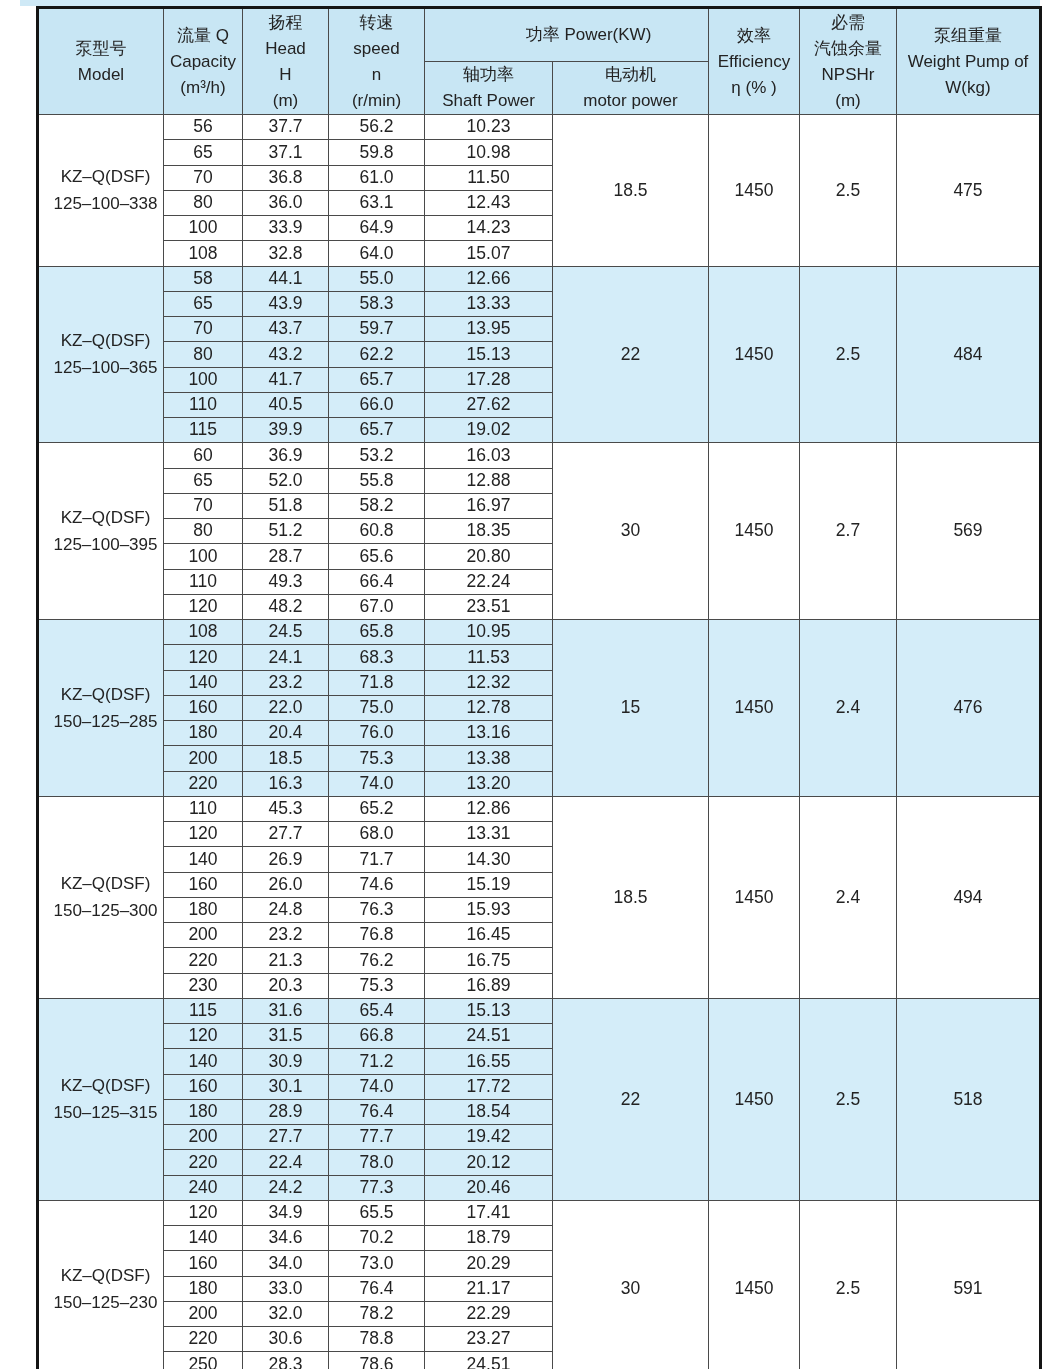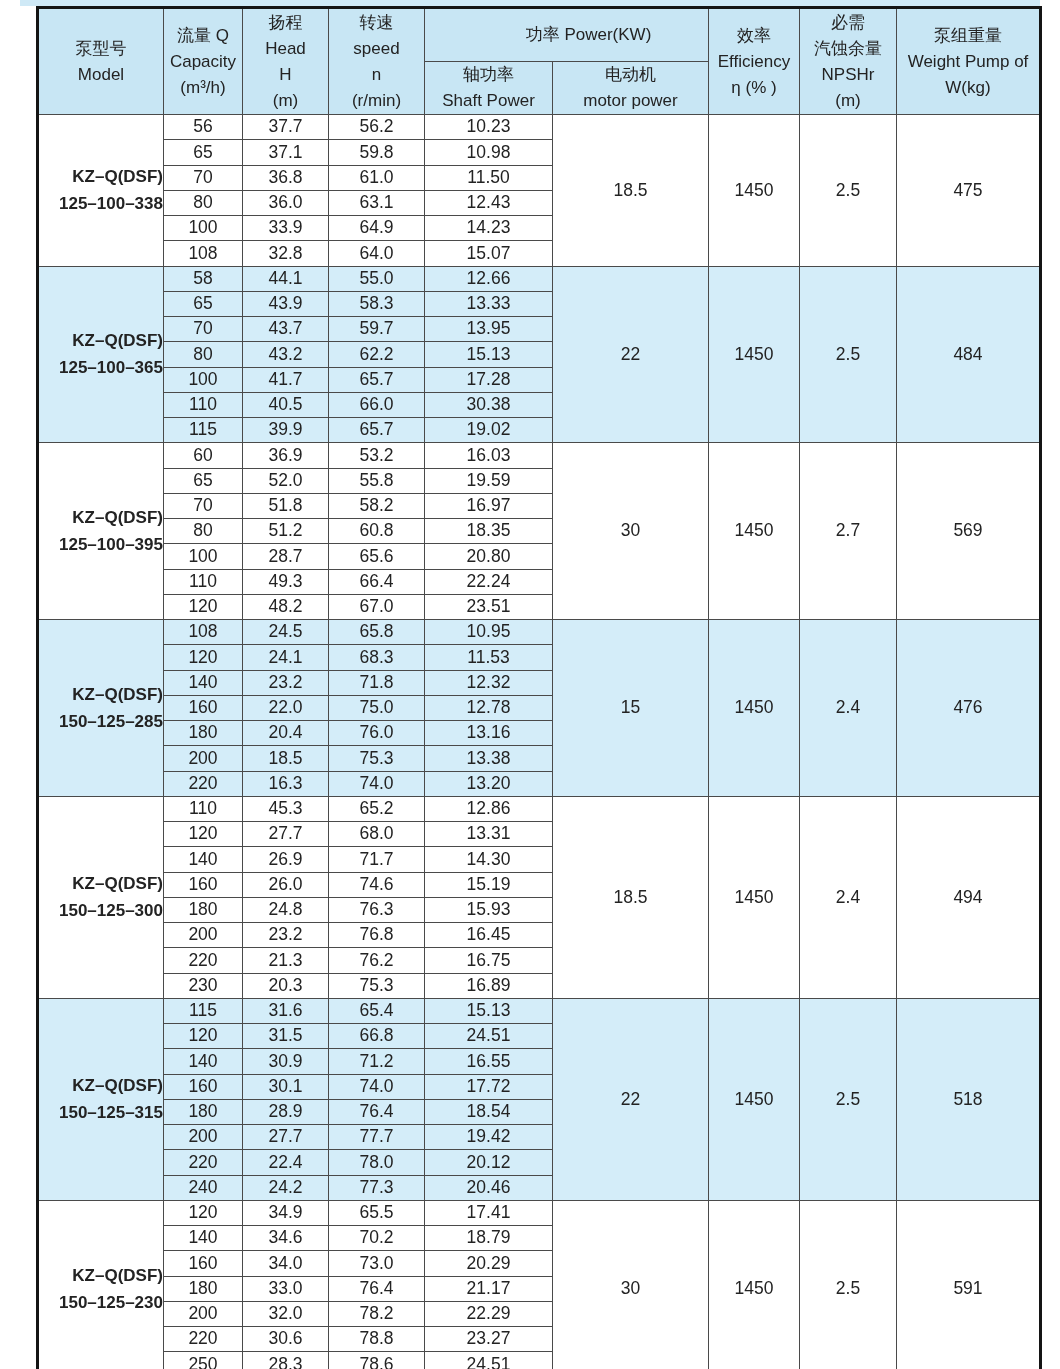--- a/index.html
+++ b/index.html
@@ -37,25 +37,24 @@
   }
   .spec-table thead tr:first-child th.power-group { height: 52px; padding-left: 44px; }
   .spec-table tbody td {
     font-size: 17.5px;
     height: 24.26px;
     line-height: 1;
     background: #ffffff;
   }
   .spec-table tbody td.band { background: #d4edf9; }
   .spec-table td.model-cell {
-    text-align: right;
+    text-align: center;
     padding-left: 9px;
     font-size: 17px;
     line-height: 27px;
-    font-weight: bold;
   }
 </style>
 </head>
 <body>
 
 <div class="top-strip"></div>
 
 <table class="spec-table">
   <colgroup>
     <col style="width:126px">
@@ -200,21 +199,21 @@
       <tr>
         <td class="band">100</td>
         <td class="band">41.7</td>
         <td class="band">65.7</td>
         <td class="band">17.28</td>
       </tr>
       <tr>
         <td class="band">110</td>
         <td class="band">40.5</td>
         <td class="band">66.0</td>
-        <td class="band">30.38</td>
+        <td class="band">27.62</td>
       </tr>
       <tr>
         <td class="band">115</td>
         <td class="band">39.9</td>
         <td class="band">65.7</td>
         <td class="band">19.02</td>
       </tr>
       <tr>
         <td rowspan="7" class="model-cell">
           <div>KZ–Q(DSF)</div>
@@ -226,21 +225,21 @@
         <td>16.03</td>
         <td rowspan="7">30</td>
         <td rowspan="7">1450</td>
         <td rowspan="7">2.7</td>
         <td rowspan="7">569</td>
       </tr>
       <tr>
         <td>65</td>
         <td>52.0</td>
         <td>55.8</td>
-        <td>19.59</td>
+        <td>12.88</td>
       </tr>
       <tr>
         <td>70</td>
         <td>51.8</td>
         <td>58.2</td>
         <td>16.97</td>
       </tr>
       <tr>
         <td>80</td>
         <td>51.2</td>

